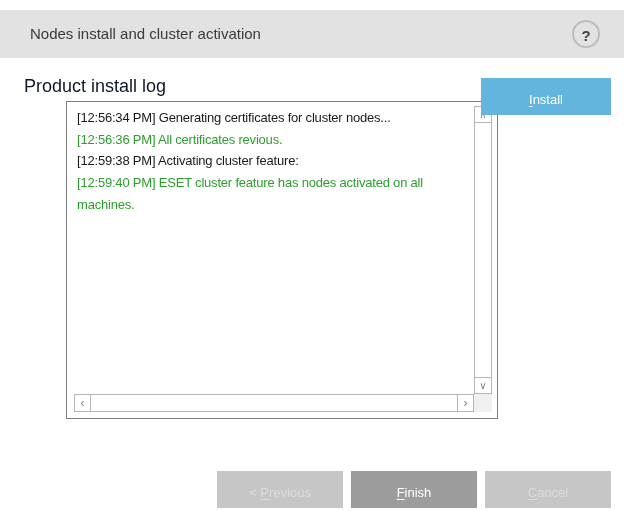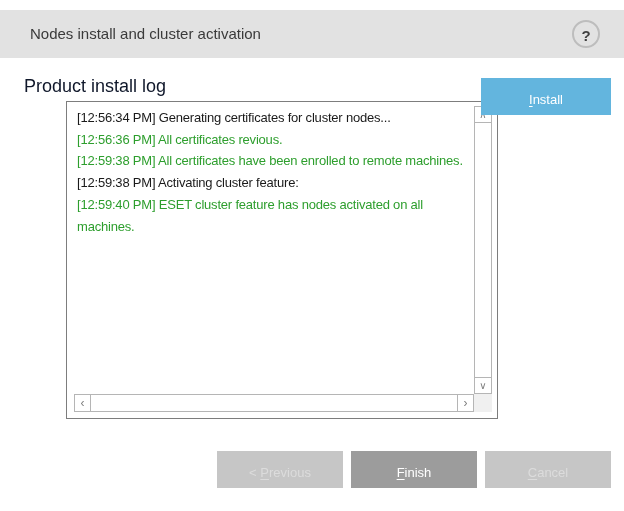--- a/index.html
+++ b/index.html
@@ -36,21 +36,21 @@
   .vscroll .down{bottom:-1px;}
   .hscroll .sbtn{top:-1px;height:18px;width:17px;line-height:16px;font-size:12px;}
   .hscroll .left{left:-1px;}
   .hscroll .right{right:-1px;}
 
   
   .btn{position:absolute;border:none;font-family:"Liberation Sans",sans-serif;
     font-size:13px;cursor:pointer;padding:14px;}
   .btn u{text-decoration:underline;text-underline-offset:2px;}
   .install-btn{left:481px;top:78px;width:130px;height:37px;background:var(--accent);color:#ffffff;}
-  .foot-btn{top:451px;width:126px;height:37px;}
+  .foot-btn{top:471px;width:126px;height:37px;}
   .prev-btn{left:217px;}
   .finish-btn{left:351px;background:var(--finish-bg);color:#ffffff;}
   .cancel-btn{left:485px;}
   .foot-btn.disabled{background:var(--disabled-bg);color:var(--disabled-text);cursor:default;}
 </style>
 </head>
 <body>
 
 <div class="dialog">
 
@@ -61,21 +61,20 @@
     </div>
   </div>
 
   <div class="log-label">Product install log</div>
 
   <div class="logbox">
     <div class="scrollregion">
       <div class="logtext" id="logtext">
           <div class="log-line info">[12:56:34 PM] Generating certificates for cluster nodes...</div>
           <div class="log-line success">[12:56:36 PM] All certificates revious.</div>
-          <div class="log-line success">[12:59:38 PM] All certificates have been enrolled to remote machines.</div>
           <div class="log-line info">[12:59:38 PM] Activating cluster feature:</div>
           <div class="log-line success">[12:59:40 PM] ESET cluster feature has nodes activated on all machines.</div>
         </div>
 
       <div class="vscroll">
         <div class="sbtn up">
           <span>∧</span>
         </div>
         <div class="sbtn down">
           <span>∨</span>

